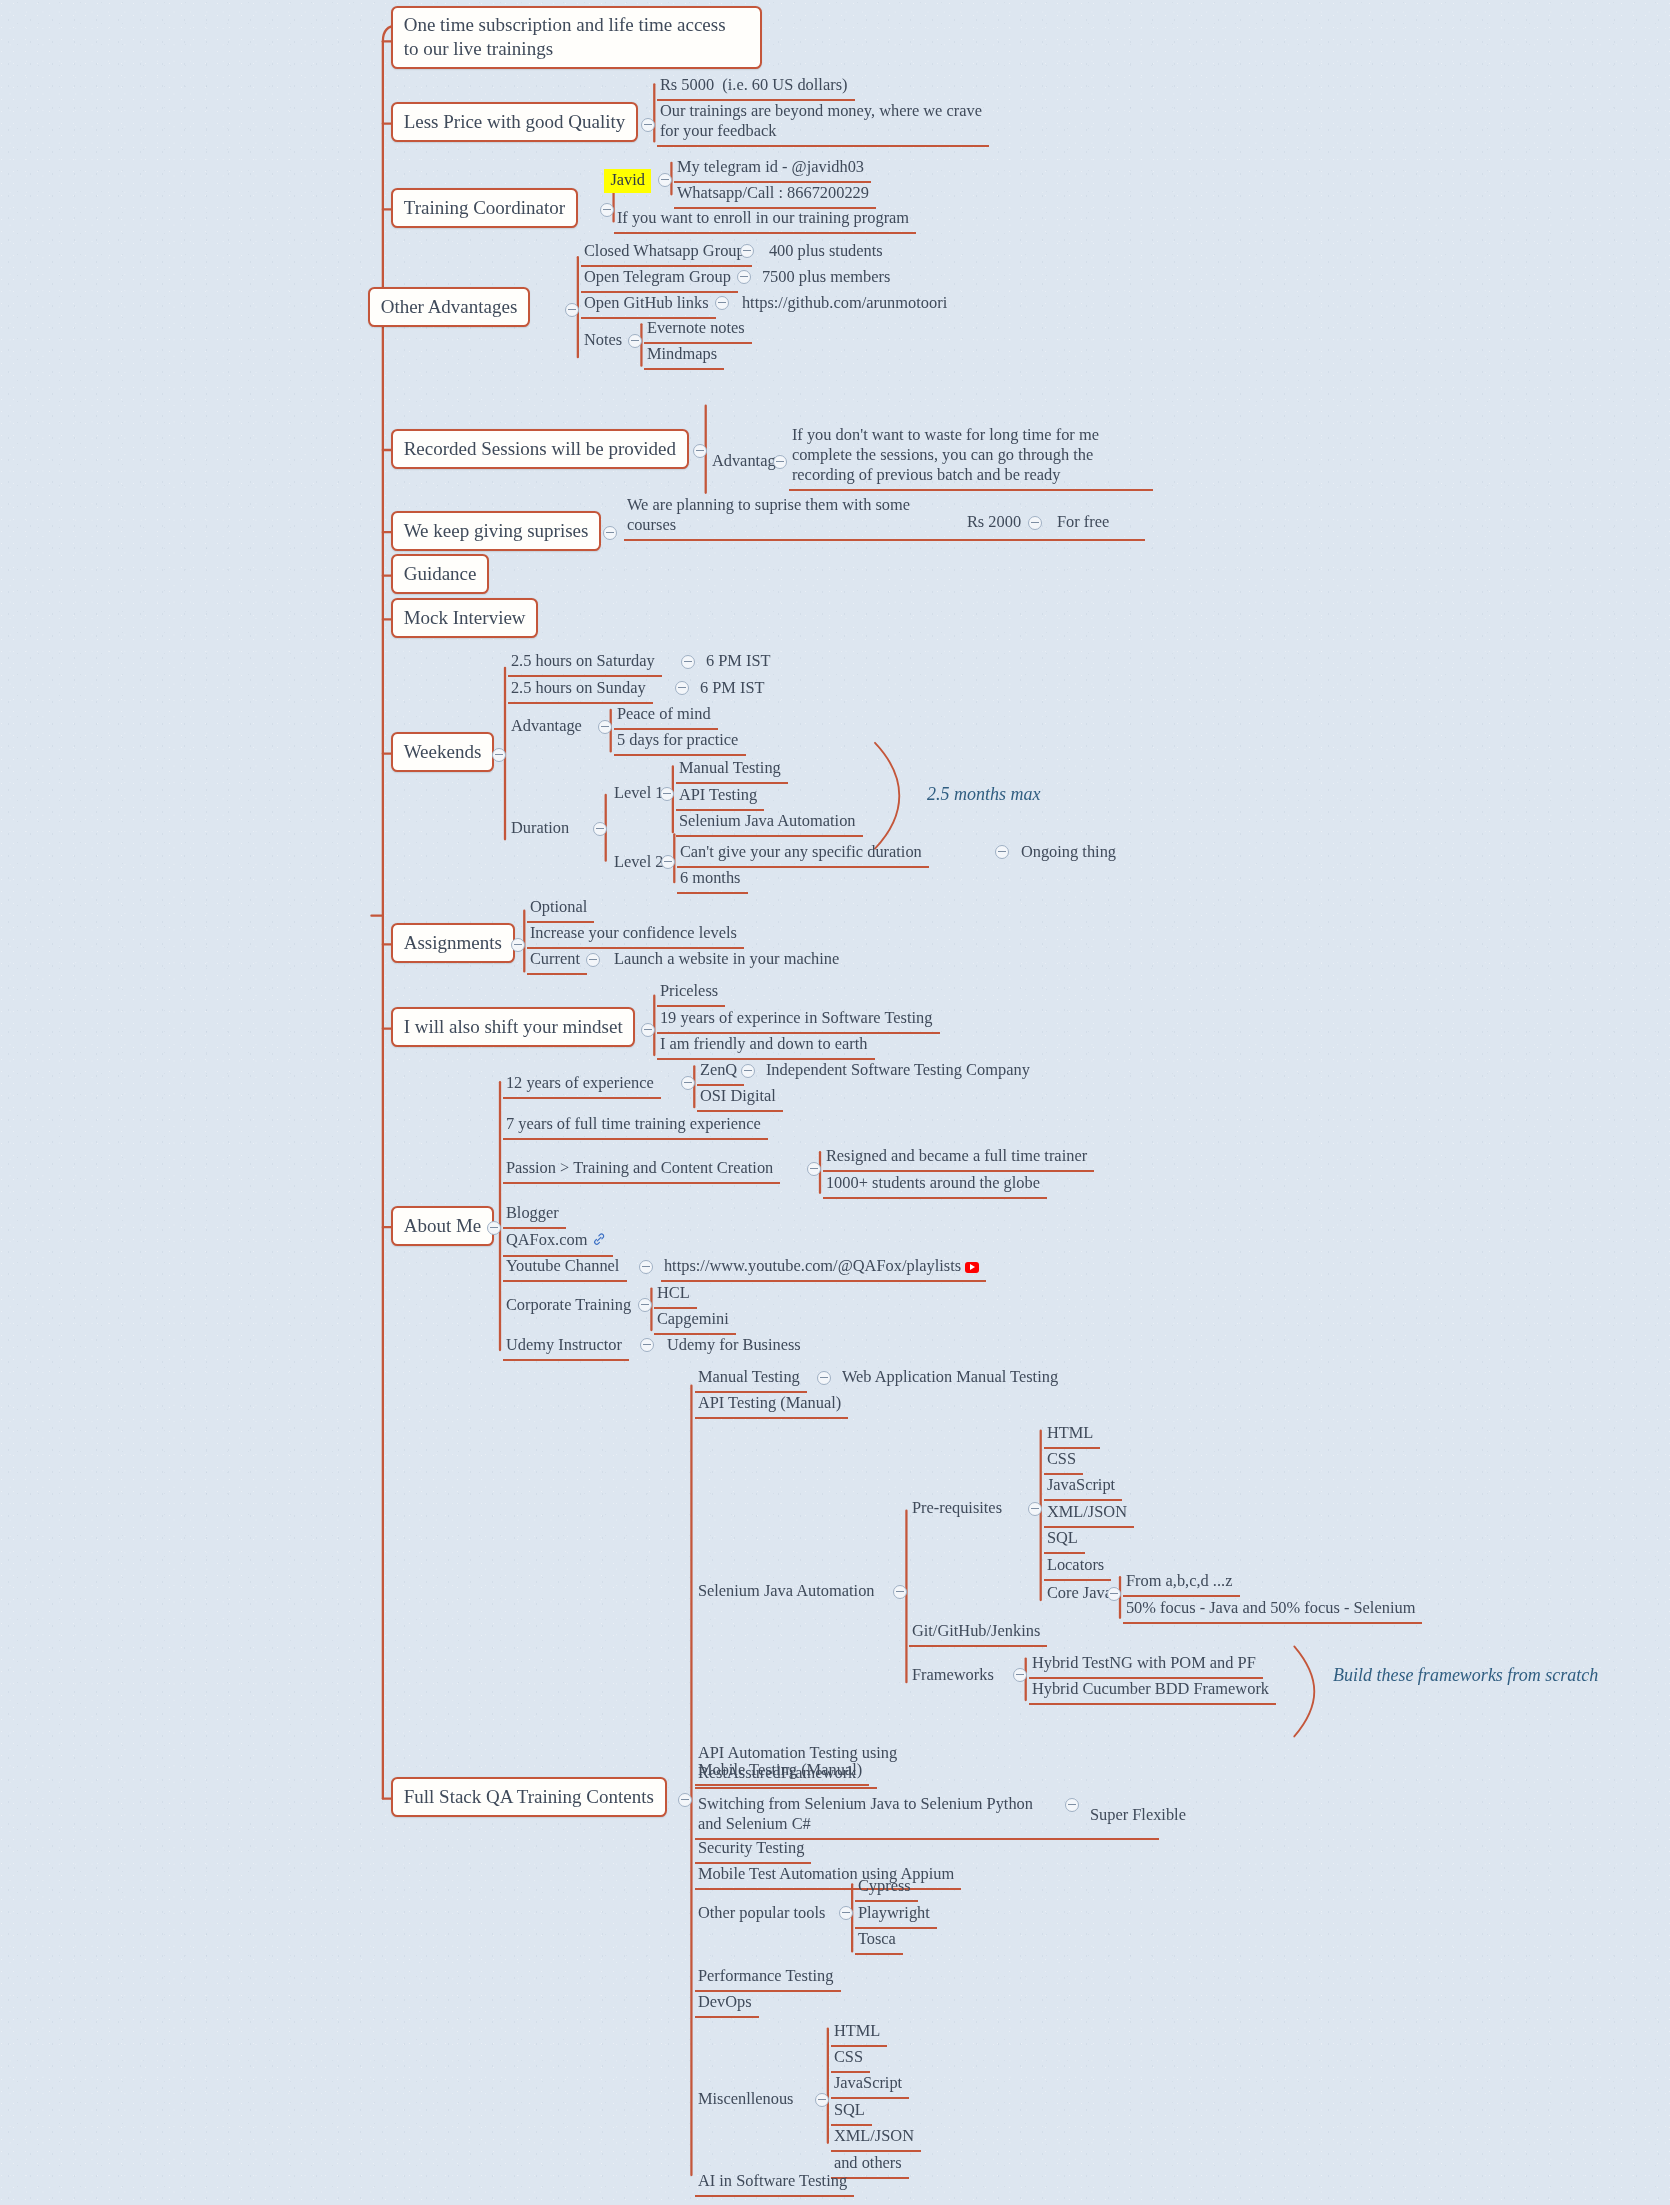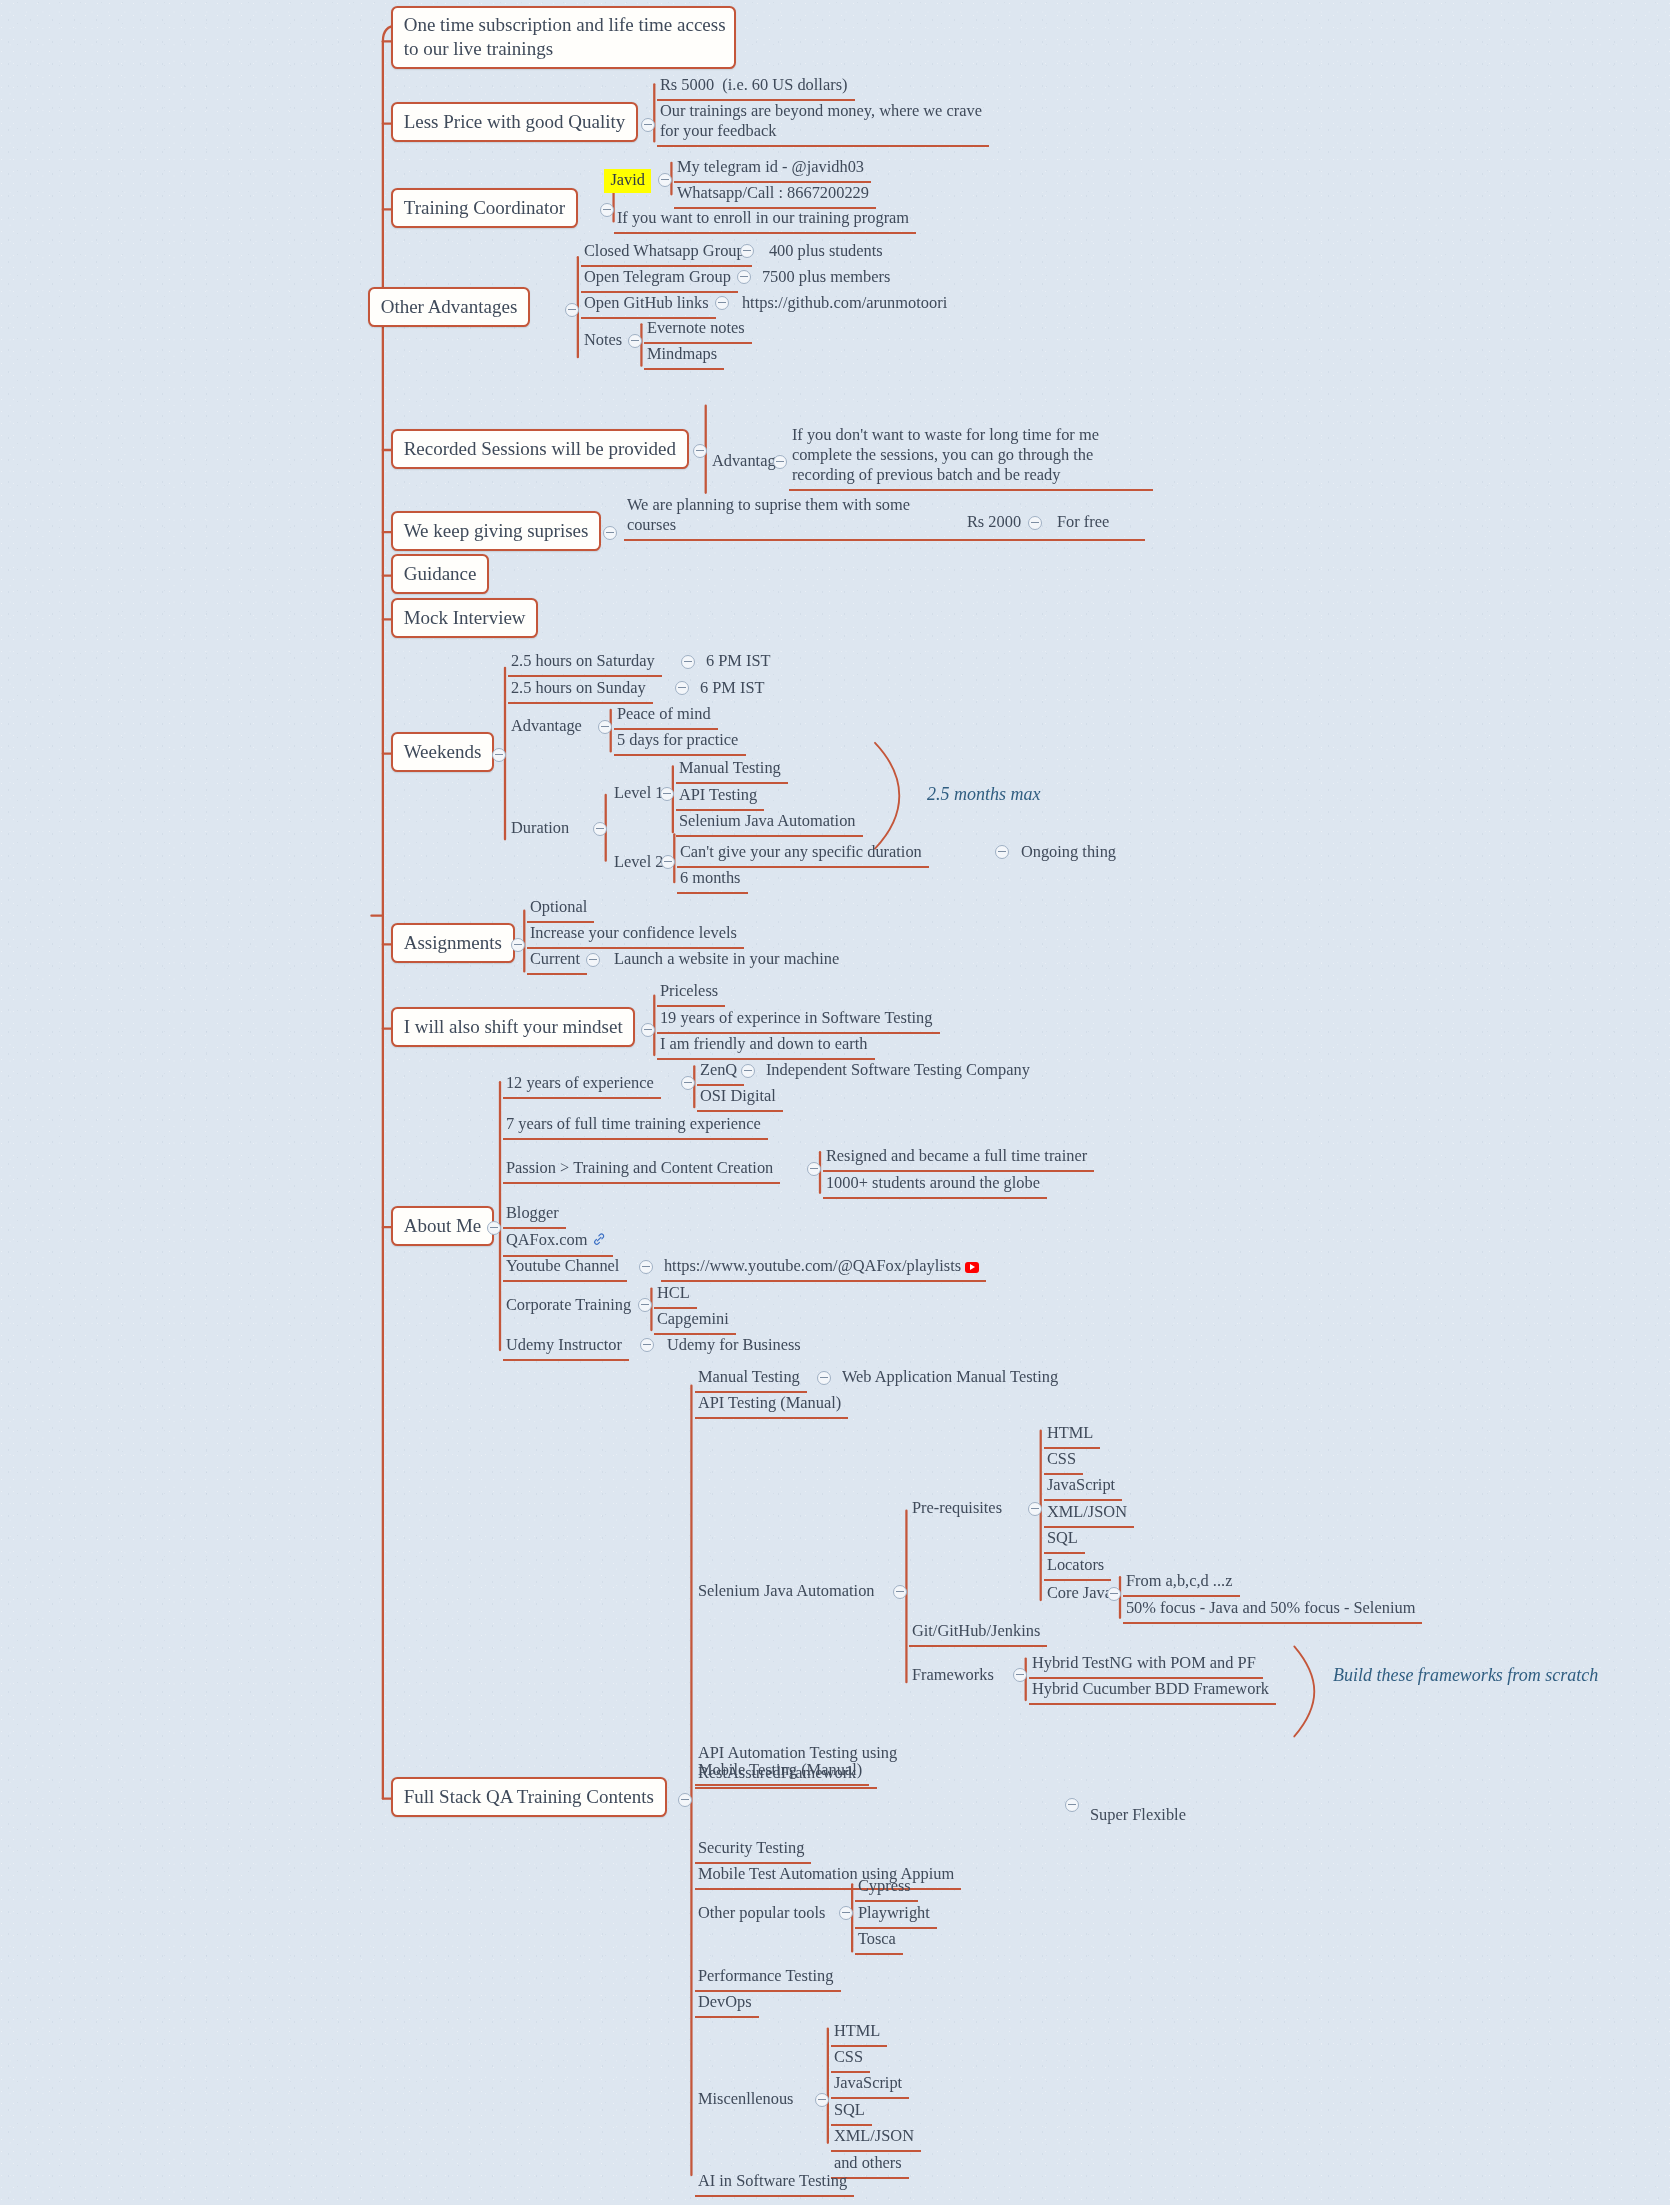--- a/index.html
+++ b/index.html
@@ -116,21 +116,21 @@
     <path d="M1269,2115 V2355" fill="none" stroke="#c4563a" stroke-width="3.2" stroke-linecap="round"></path>
     <path d="M1457,2003 V2240" fill="none" stroke="#c4563a" stroke-width="3.2" stroke-linecap="round"></path>
     <path d="M1568,2208 V2265" fill="none" stroke="#c4563a" stroke-width="3.2" stroke-linecap="round"></path>
     <path d="M1436,2322 V2380" fill="none" stroke="#c4563a" stroke-width="3.2" stroke-linecap="round"></path>
     <path d="M1812,2305 q28,33 28,63 q0,30 -28,63" fill="none" stroke="#c4563a" stroke-width="2.6" stroke-linecap="round"></path>
     <path d="M1193,2638 V2732" fill="none" stroke="#c4563a" stroke-width="3.2" stroke-linecap="round"></path>
     <path d="M1159,2840 V3000" fill="none" stroke="#c4563a" stroke-width="3.2" stroke-linecap="round"></path>
   </svg>
 
 <div id="canvas">
-    <div class="node boxed" style="left: 391px; top: 5.7px; width: 345px;">One time subscription and life time access
+    <div class="node boxed" style="left: 391px; top: 5.7px; width: 371px;">One time subscription and life time access
 to our live trainings</div>
     <div class="node boxed" style="left: 391px; top: 102px;">Less Price with good Quality</div>
     <div class="bullet" style="left: 641px; top: 118px;"></div>
     <div class="node under" style="left: 657px; top: 74px;">Rs 5000  (i.e. 60 US dollars)</div>
     <div class="node under" style="left: 657px; top: 100px;">Our trainings are beyond money, where we crave
 for your feedback</div>
     <div class="node boxed" style="left: 391px; top: 188px;">Training Coordinator</div>
     <div class="bullet" style="left: 600px; top: 203px;"></div>
     <div class="node hl" style="left: 604px; top: 169px;">Javid</div>
     <div class="bullet" style="left: 658px; top: 173px;"></div>
@@ -255,20 +255,22 @@
     <div class="node under" style="left: 1123px; top: 1597px;">50% focus - Java and 50% focus - Selenium</div>
     <div class="node under" style="left: 909px; top: 1620px;">Git/GitHub/Jenkins</div>
     <div class="node plain" style="left: 909px; top: 1664px;">Frameworks</div>
     <div class="bullet" style="left: 1013px; top: 1668px;"></div>
     <div class="node under" style="left: 1029px; top: 1652px;">Hybrid TestNG with POM and PF</div>
     <div class="node under" style="left: 1029px; top: 1678px;">Hybrid Cucumber BDD Framework</div>
     <div class="node callout" style="left: 1330px; top: 1664px;">Build these frameworks from scratch</div>
     <div class="node under" style="left: 695px; top: 1715px; margin-top: 44px;">Mobile Testing (Manual)</div>
     <div class="node plain" style="left: 695px; top: 1742px; border-bottom: 2.1px solid rgb(196, 86, 58); width: 182px;">API Automation Testing using
 RestAssuredFramework</div>
+    <div class="node plain" style="left: 695px; top: 1793px; border-bottom: 2.1px solid rgb(196, 86, 58); width: 464px;">Switching from Selenium Java to Selenium Python
+and Selenium C#</div>
     <div class="bullet" style="left: 1065px; top: 1798px;"></div>
     <div class="node plain" style="left: 1087px; top: 1804px;">Super Flexible</div>
     <div class="node under" style="left: 695px; top: 1837px;">Security Testing</div>
     <div class="node under" style="left: 695px; top: 1863px;">Mobile Test Automation using Appium</div>
     <div class="node plain" style="left: 695px; top: 1902px;">Other popular tools</div>
     <div class="bullet" style="left: 839px; top: 1906px;"></div>
     <div class="node under" style="left: 855px; top: 1875px;">Cypress</div>
     <div class="node under" style="left: 855px; top: 1902px;">Playwright</div>
     <div class="node under" style="left: 855px; top: 1928px;">Tosca</div>
     <div class="node under" style="left: 695px; top: 1965px;">Performance Testing</div>

